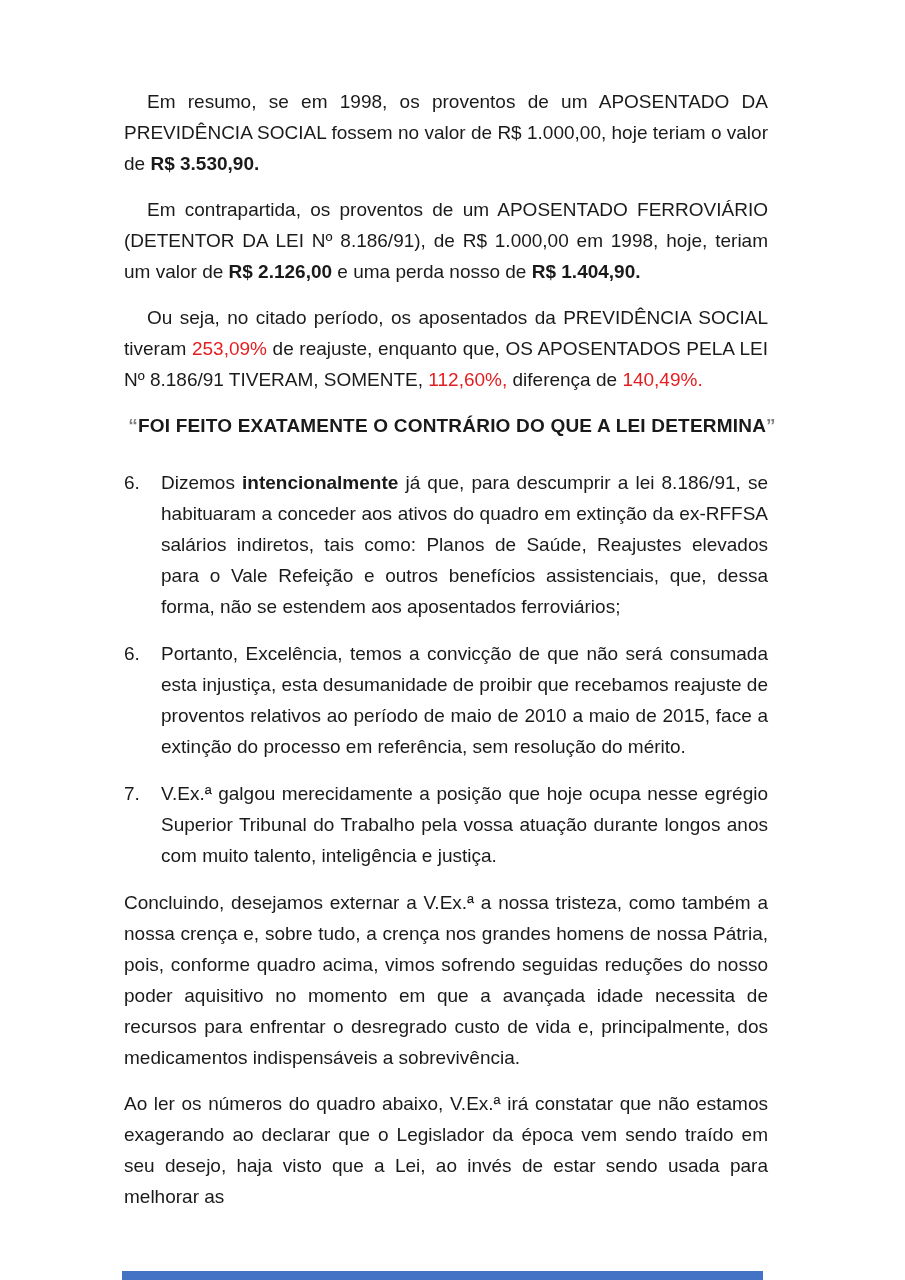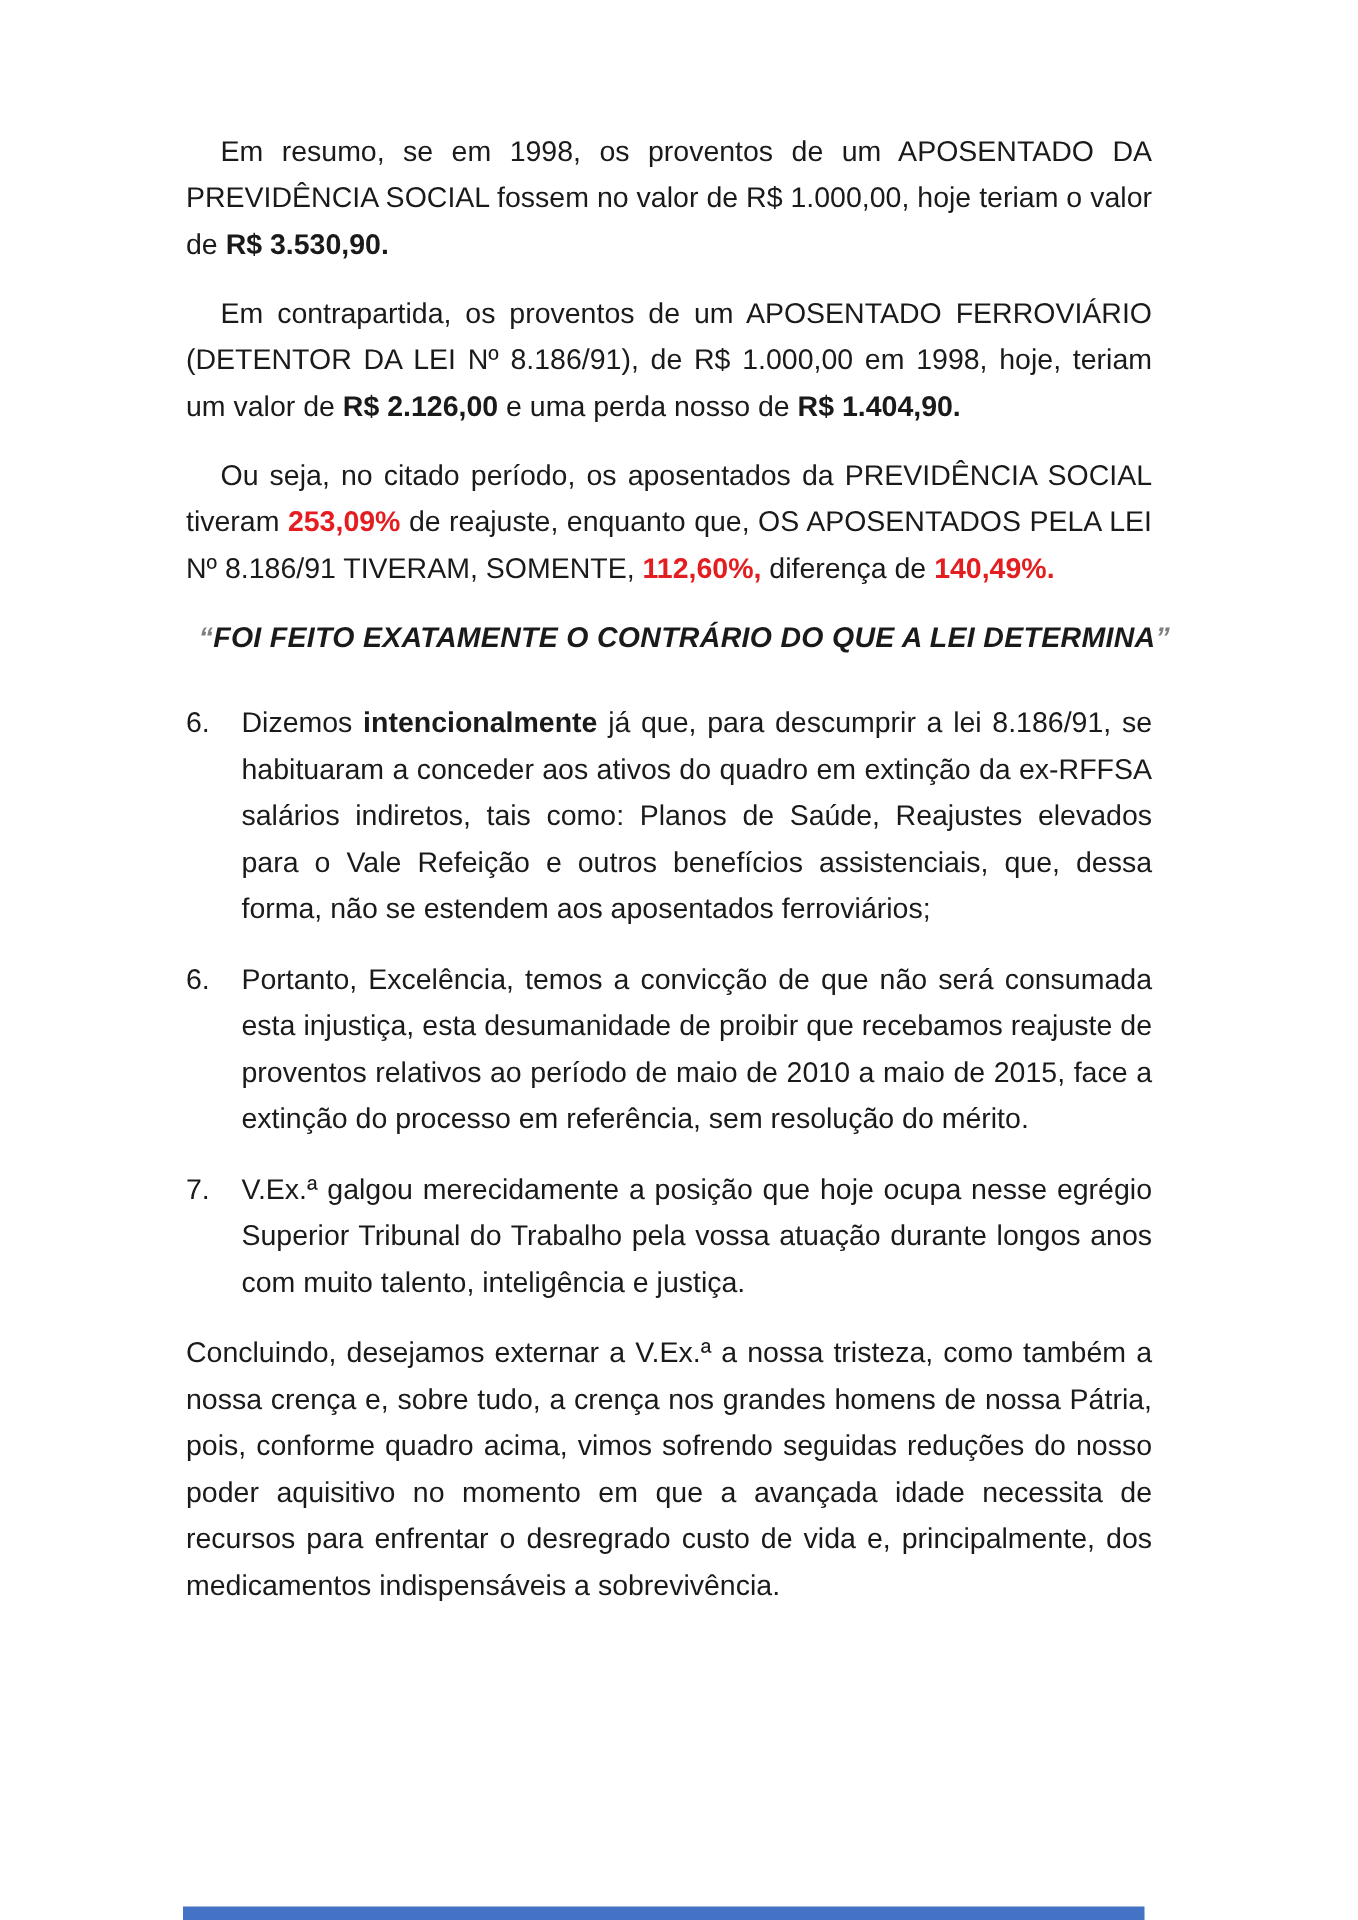--- a/index.html
+++ b/index.html
@@ -21,41 +21,40 @@
     left:124px;top:86px;
     width:656px;
     font-size:19px;
     line-height:31px;
     text-align:justify;
   }
   .doc p{margin:0 12px 15px 0;}
   p.para{text-indent:23px;}
   p.para2{text-indent:0;}
   p.heading{
-    text-align:right;
+    text-align:center;
     font-weight:bold;
     text-indent:0;
     margin:6px 0 26px 0;
     letter-spacing:.2px;
-    font-style:italic;
   }
   p.list-item{
     position:relative;
     padding-left:37px;
     text-indent:0;
     margin-bottom:16px;
   }
   .marker{
     position:absolute;
     left:0;top:0;
     width:30px;
     text-align:left;
   }
   .run-b{font-weight:bold;}
-  .run-rb{font-weight:bold;}
+  .run-rb{font-weight:normal;}
   .run-hb{font-weight:bold;}
   .run-q{font-weight:bold;}
   .table-top-edge{
     position:absolute;
     left:122px;
     bottom:0;
     width:641px;
     height:9px;
   }
 </style>
@@ -65,15 +64,16 @@
 <div class="page">
   <main class="doc" id="doc-body">
       <p class="para"><span class="run-n">Em resumo, se em 1998, os proventos de um APOSENTADO DA PREVIDÊNCIA SOCIAL fossem no valor de R$ 1.000,00, hoje teriam o valor de </span><span class="run-b">R$ 3.530,90.</span></p>
       <p class="para"><span class="run-n">Em contrapartida, os proventos de um APOSENTADO FERROVIÁRIO (DETENTOR DA LEI Nº 8.186/91), de R$ 1.000,00 em 1998, hoje, teriam um valor de </span><span class="run-b">R$ 2.126,00</span><span class="run-n"> e uma perda nosso de </span><span class="run-b">R$ 1.404,90.</span></p>
       <p class="para"><span class="run-n">Ou seja, no citado período, os aposentados da PREVIDÊNCIA SOCIAL tiveram </span><span class="run-rb" style="color: rgb(228, 30, 32);">253,09%</span><span class="run-n"> de reajuste, enquanto que, OS APOSENTADOS PELA LEI Nº 8.186/91 TIVERAM, SOMENTE, </span><span class="run-rb" style="color: rgb(228, 30, 32);">112,60%,</span><span class="run-n"> diferença de </span><span class="run-rb" style="color: rgb(228, 30, 32);">140,49%.</span></p>
       <p class="heading"><span class="run-q" style="color: rgb(127, 127, 127);">“</span><span class="run-hb">FOI FEITO EXATAMENTE O CONTRÁRIO DO QUE A LEI DETERMINA</span><span class="run-q" style="color: rgb(127, 127, 127);">”</span></p>
       <p class="list-item"><span class="marker">6.</span><span class="run-n">Dizemos </span><span class="run-b">intencionalmente</span><span class="run-n"> já que, para descumprir a lei 8.186/91, se habituaram a conceder aos ativos do quadro em extinção da ex-RFFSA salários indiretos, tais como: Planos de Saúde, Reajustes elevados para o Vale Refeição e outros benefícios assistenciais, que, dessa forma, não se estendem aos aposentados ferroviários;</span></p>
       <p class="list-item"><span class="marker">6.</span><span class="run-n">Portanto, Excelência, temos a convicção de que não será consumada esta injustiça, esta desumanidade de proibir que recebamos reajuste de proventos relativos ao período de maio de 2010 a maio de 2015, face a extinção do processo em referência, sem resolução do mérito.</span></p>
       <p class="list-item"><span class="marker">7.</span><span class="run-n">V.Ex.ª galgou merecidamente a posição que hoje ocupa nesse egrégio Superior Tribunal do Trabalho pela vossa atuação durante longos anos com muito talento, inteligência e justiça.</span></p>
       <p class="para2"><span class="run-n">Concluindo, desejamos externar a V.Ex.ª a nossa tristeza, como também  a nossa crença e, sobre tudo, a crença nos grandes homens de nossa Pátria, pois, conforme quadro acima, vimos sofrendo seguidas reduções do nosso poder aquisitivo no momento em que a avançada idade necessita de recursos para enfrentar o desregrado custo de vida e, principalmente, dos medicamentos indispensáveis a sobrevivência.</span></p>
+      <p class="para2"><span class="run-n">Ao ler os números do quadro abaixo, V.Ex.ª irá constatar que não estamos exagerando ao declarar que o Legislador da época vem sendo traído em seu desejo, haja visto que a Lei, ao invés de estar sendo usada para melhorar as</span></p>
     </main>
   <div class="table-top-edge" style="background: rgb(68, 114, 196);"></div>
 </div>
 
 </body></html>

